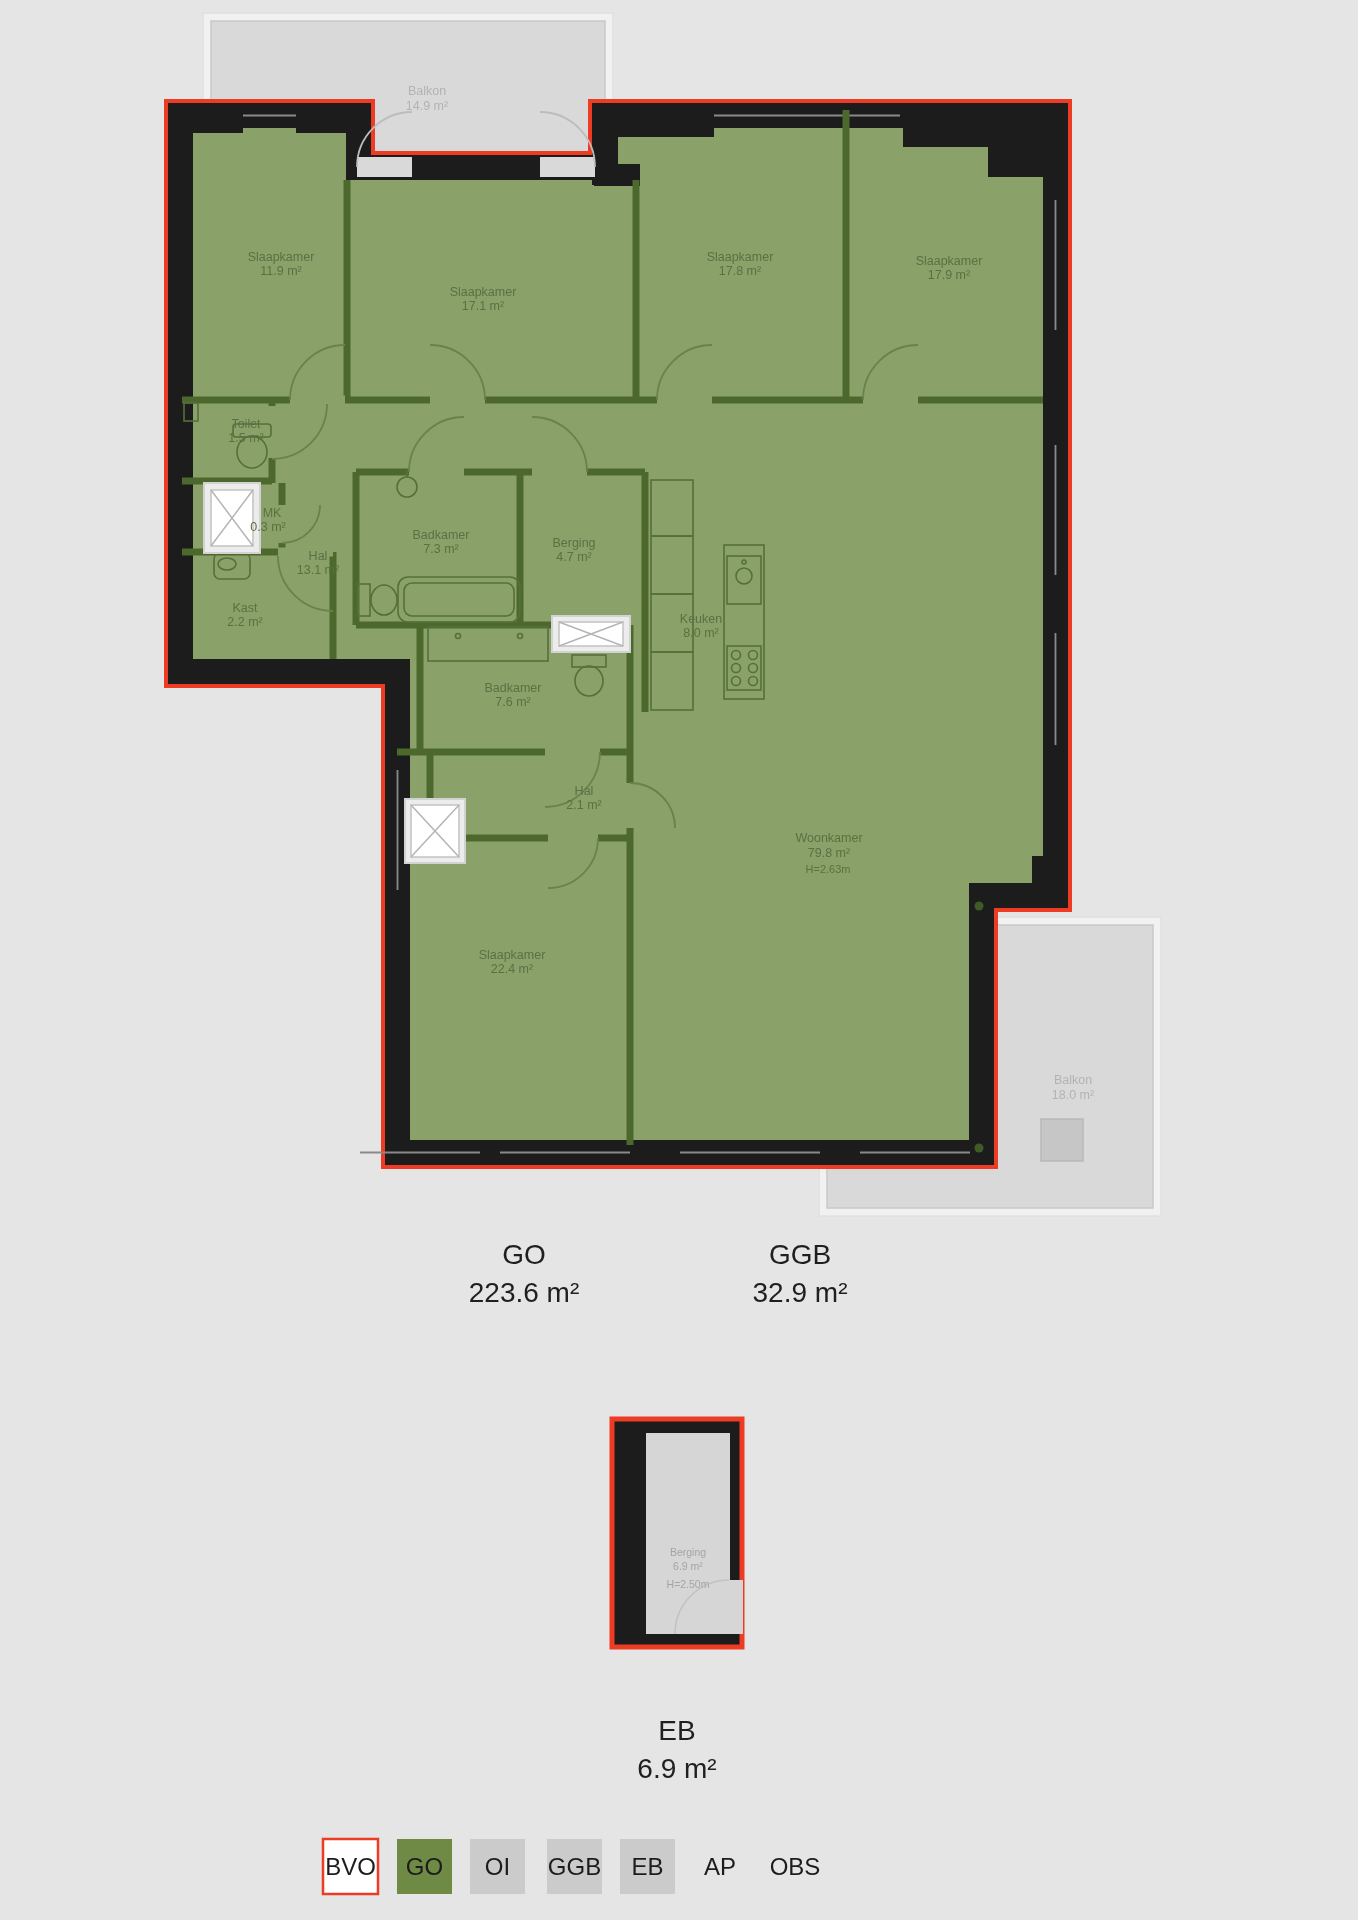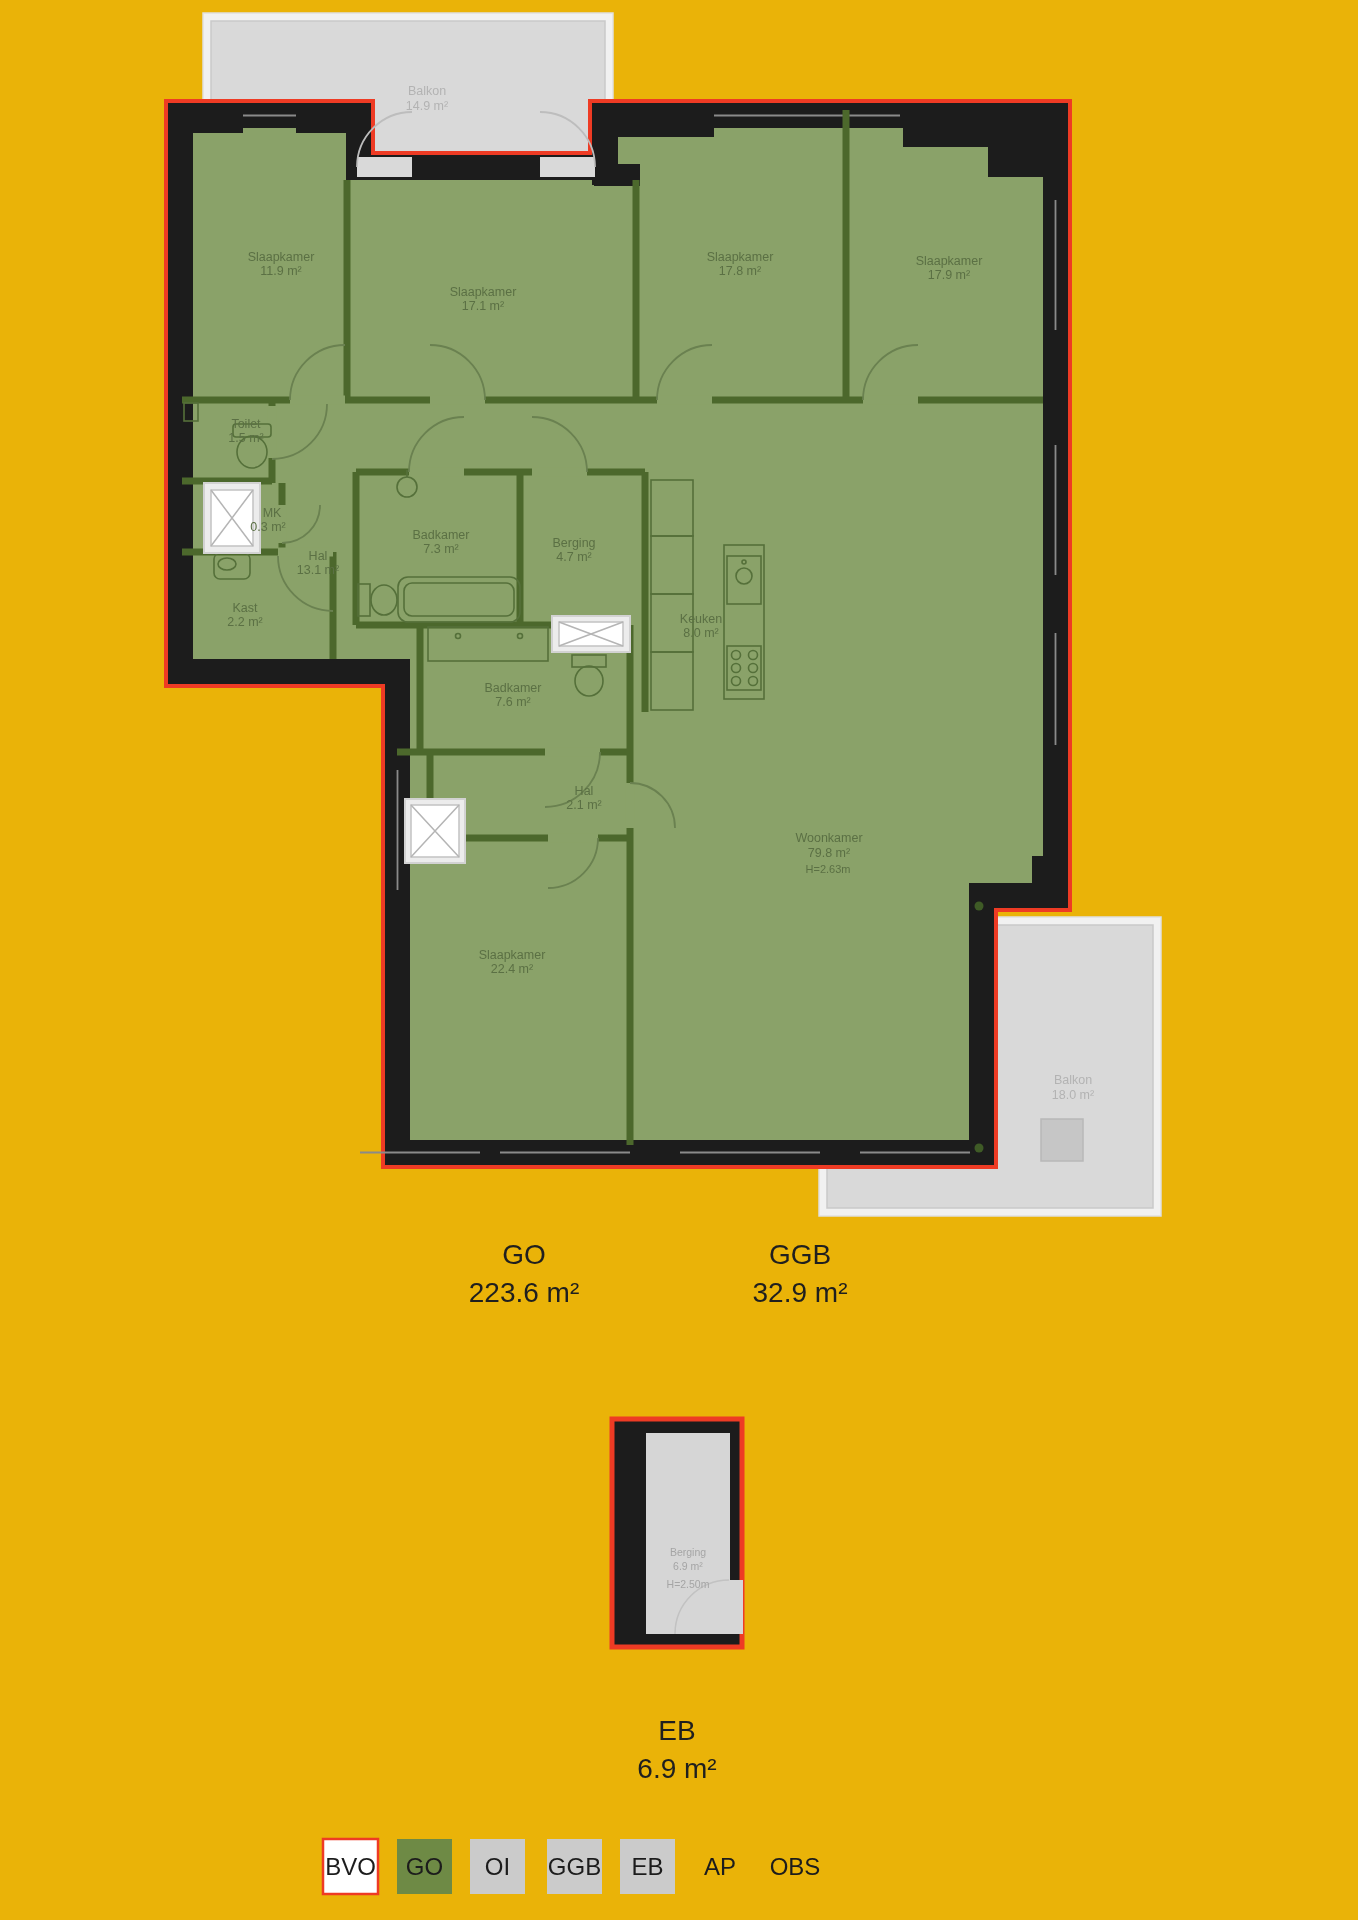--- a/index.html
+++ b/index.html
@@ -1,16 +1,16 @@
 <!DOCTYPE html>
 <html><head>
 <meta charset="utf-8">
 <style>
   html,body{margin:0;padding:0;background:#ffffff;}
-  .page{position:relative;width:1358px;height:1920px;background:#eab308;font-family:"Liberation Sans",sans-serif;overflow:hidden;}
+  .page{position:relative;width:1358px;height:1920px;background:#e5e5e5;font-family:"Liberation Sans",sans-serif;overflow:hidden;}
   svg{display:block;}
   text{text-anchor:middle;}
   .room-name,.room-area{font-size:12.5px;fill:#5b7044;}
   .balcony-label{font-size:12.5px;fill:#b3b3b3;}
   .h-label{font-size:11px;fill:#5b7044;}
   .summary-label{font-size:28px;fill:#1f1f1f;}
   .eb-label{font-size:10.5px;fill:#a5a5a5;}
   .legend-label{font-size:24px;fill:#1c1c1c;}
 </style>
 </head>

